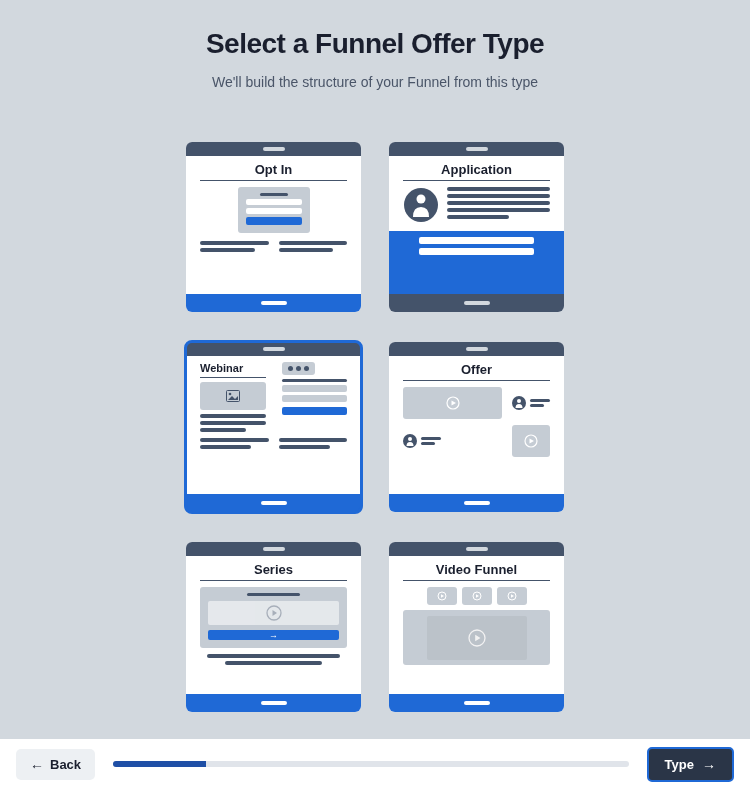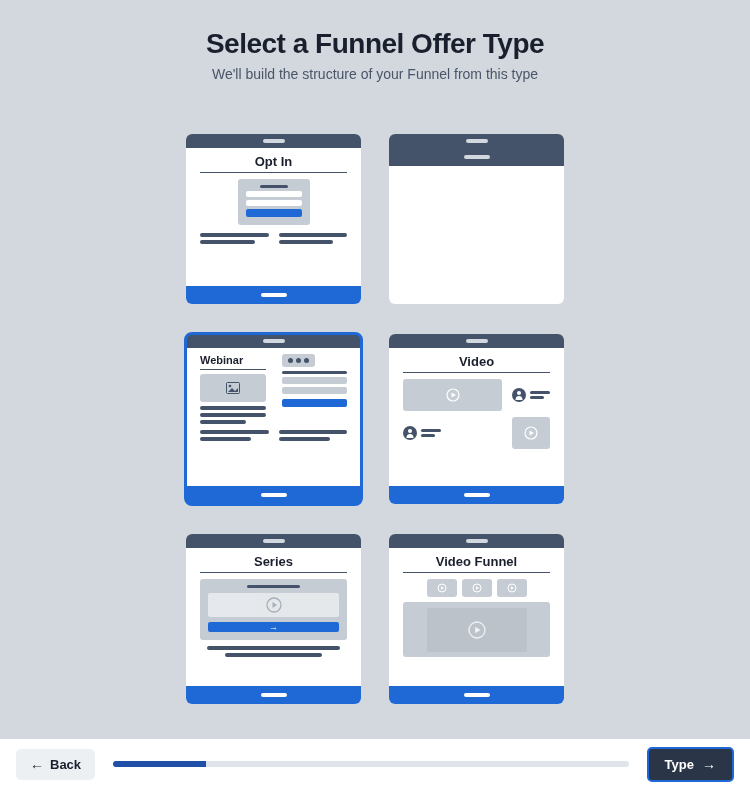--- a/index.html
+++ b/index.html
@@ -6,21 +6,21 @@
     body {
       width: 750px;
       height: 789px;
       background: #d2d8de;
       font-family: -apple-system, BlinkMacSystemFont, "Segoe UI", Arial, sans-serif;
       position: relative;
       overflow: hidden;
     }
     .header { text-align: center; padding-top: 28px; }
     .title { font-size: 28px; font-weight: 800; color: #1a1f2e; letter-spacing: -0.5px; text-align: center; }
-    .subtitle { font-size: 14px; color: #4a5568; margin-top: 6px; }
+    .subtitle { font-size: 14px; color: #4a5568; margin-top: 14px; }
     .grid {
       display: grid;
       grid-template-columns: 175px 175px;
       grid-auto-rows: 170px;
       gap: 30px 28px;
       justify-content: center;
       margin-top: 52px;
     }
     .card {
       background: #fff;
@@ -172,20 +172,42 @@
             <div class="filler-dark"></div>
             <div class="filler-dark" style="width:80%;"></div>
           </div>
       </div>
     </div>
     <div class="card-bottom"></div>
   </div>
 
   <div class="card">
     <div class="tablet-top"></div>
+    <div class="card-body">
+      <div class="card-label">Application</div>
+      <hr class="card-hr">
+      <div class="app-area">
+        <svg width="36" height="36" viewBox="0 0 36 36">
+          <circle cx="18" cy="18" r="17" fill="#44536a"></circle>
+          <circle cx="18" cy="12" r="4.5" fill="#fff"></circle>
+          <path d="M 10 30 Q 10 20 18 20 Q 26 20 26 30 Z" fill="#fff"></path>
+        </svg>
+        <div class="app-lines">
+          <div class="filler-dark"></div>
+            <div class="filler-dark"></div>
+          <div class="filler-dark"></div>
+            <div class="filler-dark"></div>
+          <div class="filler-dark" style="width:60%;"></div>
+        </div>
+      </div>
+      <div class="app-footer">
+        <div class="filler-white" style="height:7px;"></div>
+        <div class="filler-white" style="height:7px;"></div>
+      </div>
+    </div>
     <div style="background:#44536a; height:18px; display:flex; align-items:center; justify-content:center;">
        <div style="width:26px; height:4px; background:#d2d8de; border-radius:2px;"></div>
     </div>
   </div>
 
   <div class="card selected">
     <div class="tablet-top"></div>
     <div class="card-body">
       <div class="web-grid">
         <div>
@@ -227,21 +249,21 @@
             <div class="filler-dark" style="width:75%;"></div>
           </div>
       </div>
     </div>
     <div class="card-bottom"></div>
   </div>
 
   <div class="card">
     <div class="tablet-top"></div>
     <div class="card-body">
-      <div class="card-label">Video</div>
+      <div class="card-label">Offer</div>
       <hr class="card-hr">
       <div class="summit-grid">
         <div class="summit-vid">
           <svg width="14" height="14" viewBox="0 0 14 14">
               <circle cx="7" cy="7" r="6" fill="none" stroke="#fff" stroke-width="1.2"></circle>
               <path d="M 5.5 4.5 L 10 7 L 5.5 9.5 Z" fill="#fff"></path>
             </svg>
         </div>
         <div class="summit-person">
           <svg class="avatar" viewBox="0 0 14 14">

